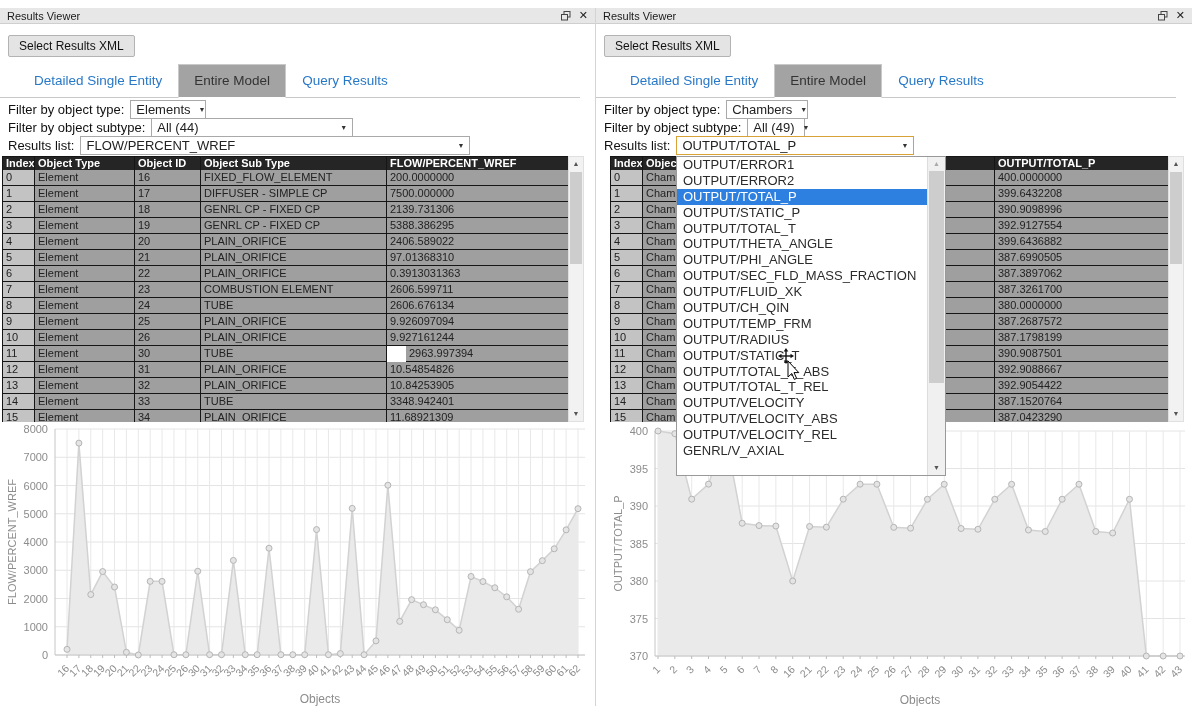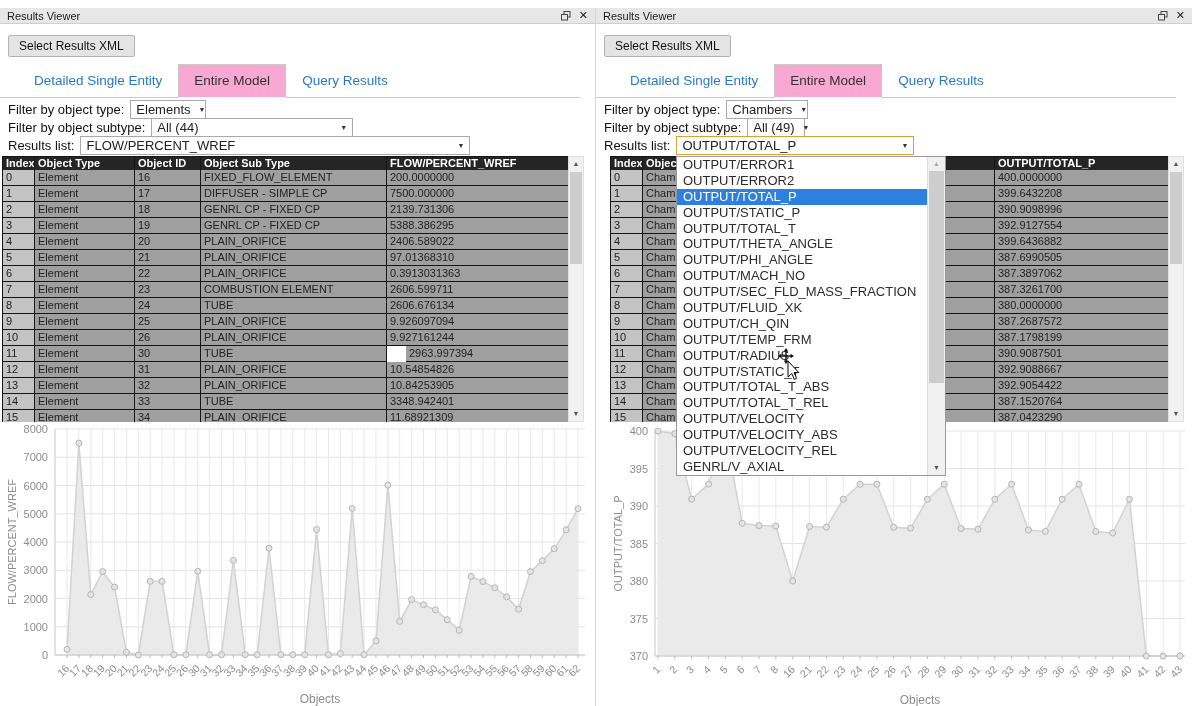--- a/index.html
+++ b/index.html
@@ -18,21 +18,21 @@
 
   .xml-btn{position:absolute;top:27px;left:8px;height:22px;padding:0 10px;
            background:#e4e4e4;border:1px solid #b3b3b3;border-radius:2px;
            font-size:12px;color:#111;font-family:inherit}
 
   .tabbar{position:absolute;top:57px;left:0;width:580px;height:33px;display:flex;
           align-items:flex-end;border-bottom:1px solid #c9c9c9;padding-left:18px;
           box-sizing:border-box}
   .tab{height:32px;line-height:32px;padding:0 15px;font-size:13.5px;color:#2878c8;
        margin-bottom:-1px;border:1px solid transparent;white-space:nowrap}
-  .tab.active{background:#f9a8d4;color:#333;border-color:#c9c9c9;border-bottom-color:#fff}
+  .tab.active{background:#a3a3a3;color:#333;border-color:#c9c9c9;border-bottom-color:#fff}
 
   .frow{position:absolute;left:8px;height:19px;display:flex;align-items:center;
         font-size:13px;color:#111;white-space:nowrap}
   .flabel{margin-right:6px}
   .select{display:inline-flex;align-items:center;justify-content:space-between;
           height:19px;border:1px solid #a9a9a9;background:#fff;padding:0 5px;
           box-sizing:border-box;font-size:13px;color:#222}
   .select .arr{font-size:7px;color:#333;margin-left:8px}
   .select.focused{border-color:#d9a237}
 
@@ -765,21 +765,20 @@
 
     <div class="dropdown">
       <div class="dd-items">
           <div class="dd-item">OUTPUT/ERROR1</div>
           <div class="dd-item">OUTPUT/ERROR2</div>
           <div class="dd-item sel">OUTPUT/TOTAL_P</div>
           <div class="dd-item">OUTPUT/STATIC_P</div>
           <div class="dd-item">OUTPUT/TOTAL_T</div>
           <div class="dd-item">OUTPUT/THETA_ANGLE</div>
           <div class="dd-item">OUTPUT/PHI_ANGLE</div>
-          <div class="dd-item">OUTPUT/MACH_NO</div>
           <div class="dd-item">OUTPUT/SEC_FLD_MASS_FRACTION</div>
           <div class="dd-item">OUTPUT/FLUID_XK</div>
           <div class="dd-item">OUTPUT/CH_QIN</div>
           <div class="dd-item">OUTPUT/TEMP_FRM</div>
           <div class="dd-item">OUTPUT/RADIUS</div>
           <div class="dd-item">OUTPUT/STATIC_T</div>
           <div class="dd-item">OUTPUT/TOTAL_T_ABS</div>
           <div class="dd-item">OUTPUT/TOTAL_T_REL</div>
           <div class="dd-item">OUTPUT/VELOCITY</div>
           <div class="dd-item">OUTPUT/VELOCITY_ABS</div>

